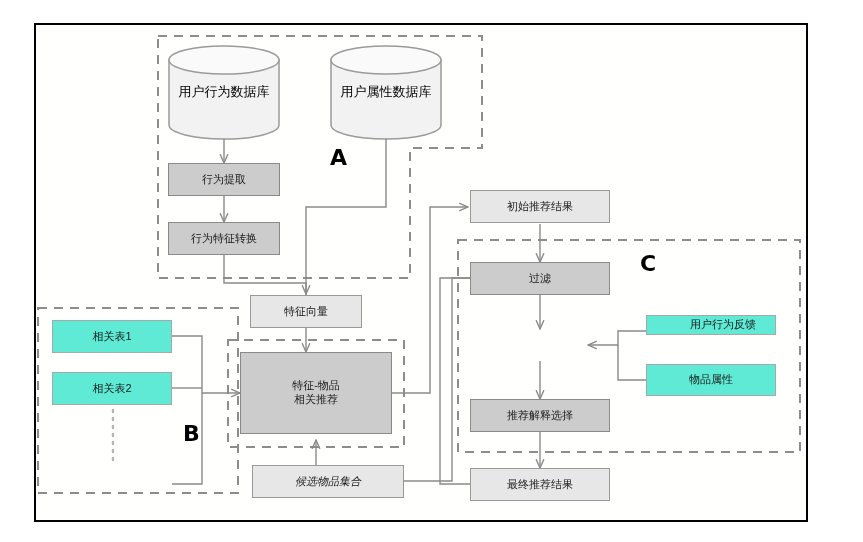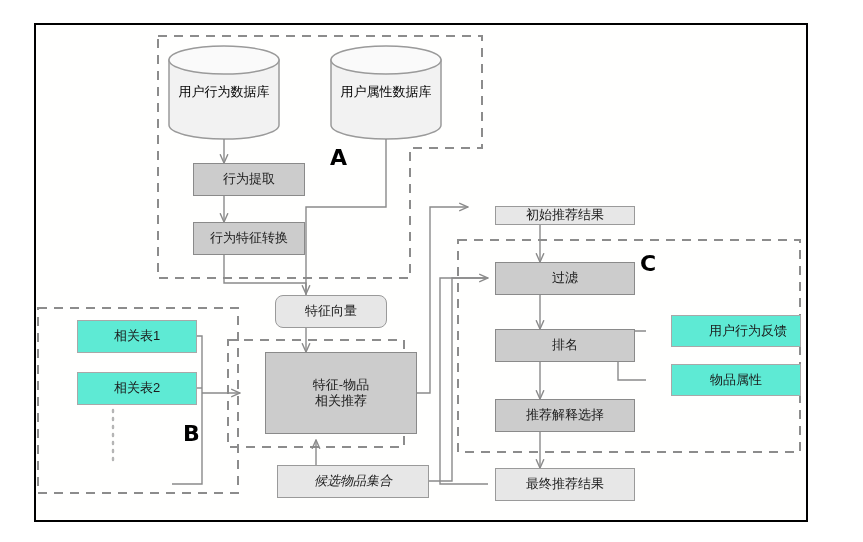--- a/index.html
+++ b/index.html
@@ -3,21 +3,21 @@
 <meta charset="utf-8">
 <style>
   html,body{margin:0;padding:0;background:#ffffff;}
   body{font-family:"Liberation Sans","DejaVu Sans",sans-serif;}
   #canvas{position:relative;width:863px;height:542px;background:#ffffff;overflow:hidden;}
   #frame{position:absolute;left:34px;top:23px;width:774px;height:499px;
          border:2px solid #000000;background:#fffffe;box-sizing:border-box;}
   .svg-layer{position:absolute;left:0;top:0;width:863px;height:542px;pointer-events:none;}
   .node{position:absolute;box-sizing:border-box;display:flex;align-items:center;
         justify-content:center;text-align:center;line-height:1.25;
-        font-size:13px;color:#1a1a1a;white-space:pre-line;margin-left:25px;}
+        font-size:11px;color:#1a1a1a;white-space:pre-line;}
   .box-light{background:#e7e7e7;border:1.5px solid #9a9a9a;}
   .box-lighter{background:#5eead4;border:1.5px solid #a8a8a8;}
   .box-dark{background:#cccccc;border:1.5px solid #8a8a8a;}
   .grp-label{position:absolute;font-weight:bold;font-size:22px;color:#000;
              font-family:"DejaVu Sans",sans-serif;}
   .cyl-label{position:absolute;display:flex;align-items:center;justify-content:center;
              font-size:13px;color:#000000;}
 </style>
 </head>
 <body>
@@ -91,38 +91,37 @@
   <div class="cyl-label" style="left:331px;top:72px;width:110px;height:40px;">用户属性数据库</div>
 
   <div class="grp-label" style="left:330px;top:145px;">A</div>
   <div class="grp-label" style="left:183px;top:421px;">B</div>
   <div class="grp-label" style="left:640px;top:251px;">C</div>
 
   <div class="node box-dark" style="left:168px;top:163px;width:112px;height:33px;">行为提取</div>
 
   <div class="node box-dark" style="left:168px;top:222px;width:112px;height:33px;">行为特征转换</div>
 
-  <div class="node box-light" style="left:250px;top:295px;width:112px;height:33px;border-radius:8px;">特征向量</div>
+  <div class="node box-light" style="left:250px;top:295px;width:112px;height:33px;">特征向量</div>
 
   <div class="node box-lighter" style="left:52px;top:320px;width:120px;height:33px;">相关表1</div>
 
   <div class="node box-lighter" style="left:52px;top:372px;width:120px;height:33px;">相关表2</div>
 
 
   <div class="node box-dark" style="left:240px;top:352px;width:152px;height:82px;">特征-物品
 相关推荐</div>
 
   <div class="node box-light" style="left:252px;top:465px;width:152px;height:33px;font-style:italic;">候选物品集合</div>
 
-  <div class="node box-light" style="left:470px;top:206px;width:140px;height:19px;">初始推荐结果</div>
+  <div class="node box-light" style="left:470px;top:190px;width:140px;height:33px;">初始推荐结果</div>
 
   <div class="node box-dark" style="left:470px;top:262px;width:140px;height:33px;">过滤</div>
 
-  <div class="node box-dark" style="left:470px;top:329px;width:140px;height:33px;">排名</div>
 
   <div class="node box-dark" style="left:470px;top:399px;width:140px;height:33px;">推荐解释选择</div>
 
   <div class="node box-light" style="left:470px;top:468px;width:140px;height:33px;">最终推荐结果</div>
 
-  <div class="node box-lighter" style="left:646px;top:315px;width:130px;height:32px;padding-left:24px;">用户行为反馈</div>
+  <div class="node box-lighter" style="left:646px;top:315px;width:130px;height:20px;padding-left:24px;">用户行为反馈</div>
 
   <div class="node box-lighter" style="left:646px;top:364px;width:130px;height:32px;">物品属性</div>
 </div>
 
 </body></html>

